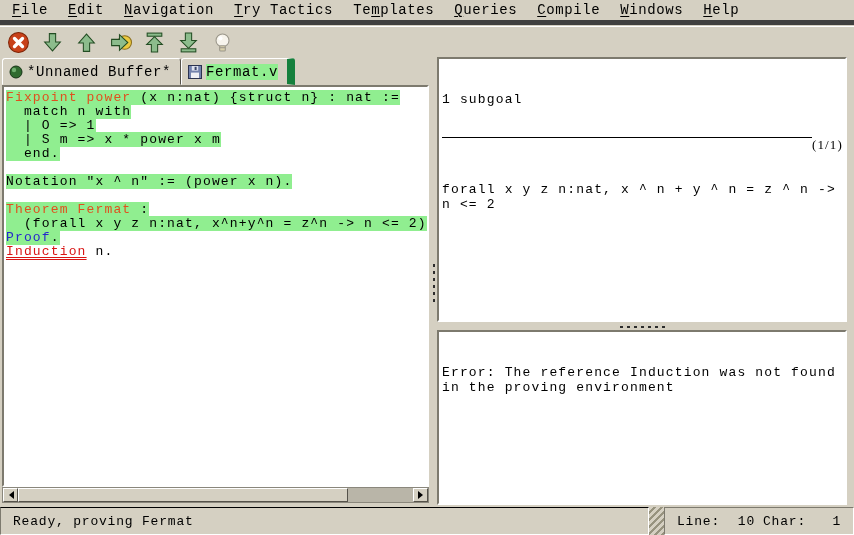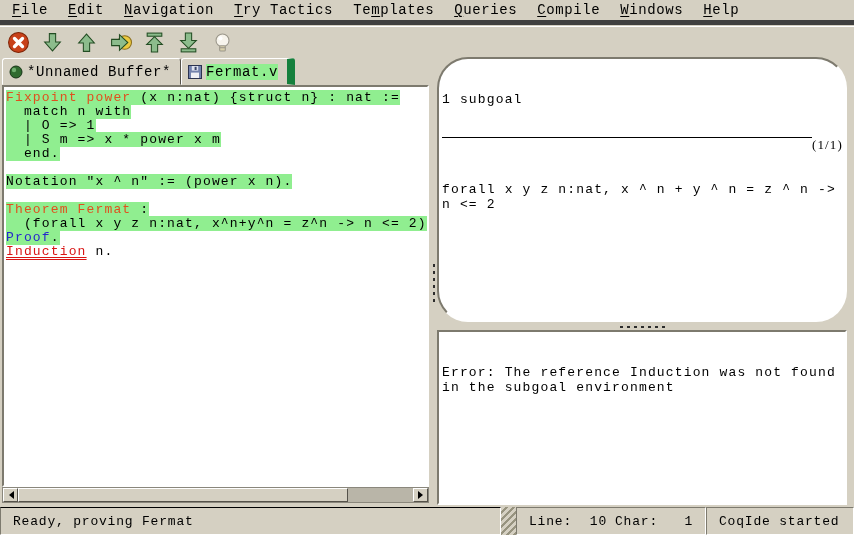--- a/index.html
+++ b/index.html
@@ -67,21 +67,21 @@
     background-image:radial-gradient(circle,#2c2c2c 1.2px,transparent 1.3px);background-size:4px 7px;background-repeat:repeat-y;}
   .hsplit{position:absolute;left:437px;top:322px;width:410px;height:8px;}
   .hdots{margin:3px auto 0;width:48px;height:4px;
     background-image:radial-gradient(circle,#2c2c2c 1.2px,transparent 1.3px);background-size:7px 4px;background-repeat:repeat-x;}
   
   .pane{
     background:var(--pane);border:2px solid;border-color:#7d7a6e var(--lt) var(--lt) #7d7a6e;
     font-size:13px;line-height:15px;letter-spacing:1.15px;white-space:pre;overflow:hidden;
     padding:3px 2px 0 3px;
   }
-  .goals{position:absolute;left:437px;top:57px;width:410px;height:265px;border-radius:31px;}
+  .goals{position:absolute;left:437px;top:57px;width:410px;height:265px;}
   .messages{position:absolute;left:437px;top:330px;width:410px;height:175px;}
   .goal-sep{display:flex;align-items:flex-start;height:15px;font-family:Liberation Serif, serif;}
   .goal-rule{flex:1;border-bottom:1px solid #000;margin-bottom:2px;}
   .goal-count{flex:none;}
   
   .statusbar{
     position:absolute;left:0;top:507px;width:854px;height:28px;
     display:flex;align-items:stretch;font-size:13px;letter-spacing:0.8px;
   }
   .sb-box{border:1px solid;border-color:#7d7a6e var(--lt) var(--lt) #7d7a6e;display:flex;align-items:center;padding:0 12px;white-space:pre;}
@@ -193,23 +193,22 @@
 <div class="pane goals">
   <div>1 subgoal</div>
   <div class="goal-sep">
     <span class="goal-rule"></span>
     <span class="goal-count">(1/1)</span>
   </div>
   <div id="goal-lines"><div>forall x y z n:nat, x ^ n + y ^ n = z ^ n -&gt;</div><div>n &lt;= 2</div></div>
 </div>
 
 <div class="pane messages">
-  <div id="message-lines"><div>Error: The reference Induction was not found</div><div>in the subgoal environment</div></div>
+  <div id="message-lines"><div>Error: The reference Induction was not found</div><div>in the proving environment</div></div>
 </div>
 
 <div class="statusbar">
   <div class="sb-box sb-status">Ready, proving Fermat</div>
   <div class="sb-grip"></div>
   <div class="sb-box sb-linechar">
     <span>Line:</span><span class="sb-num" style="width:52px">10</span><span style="margin-left:8px">Char:</span><span class="sb-num" style="width:52px">1</span>
   </div>
-  <div class="sb-box sb-right">CoqIde started</div>
 </div>
 
 </body></html>

